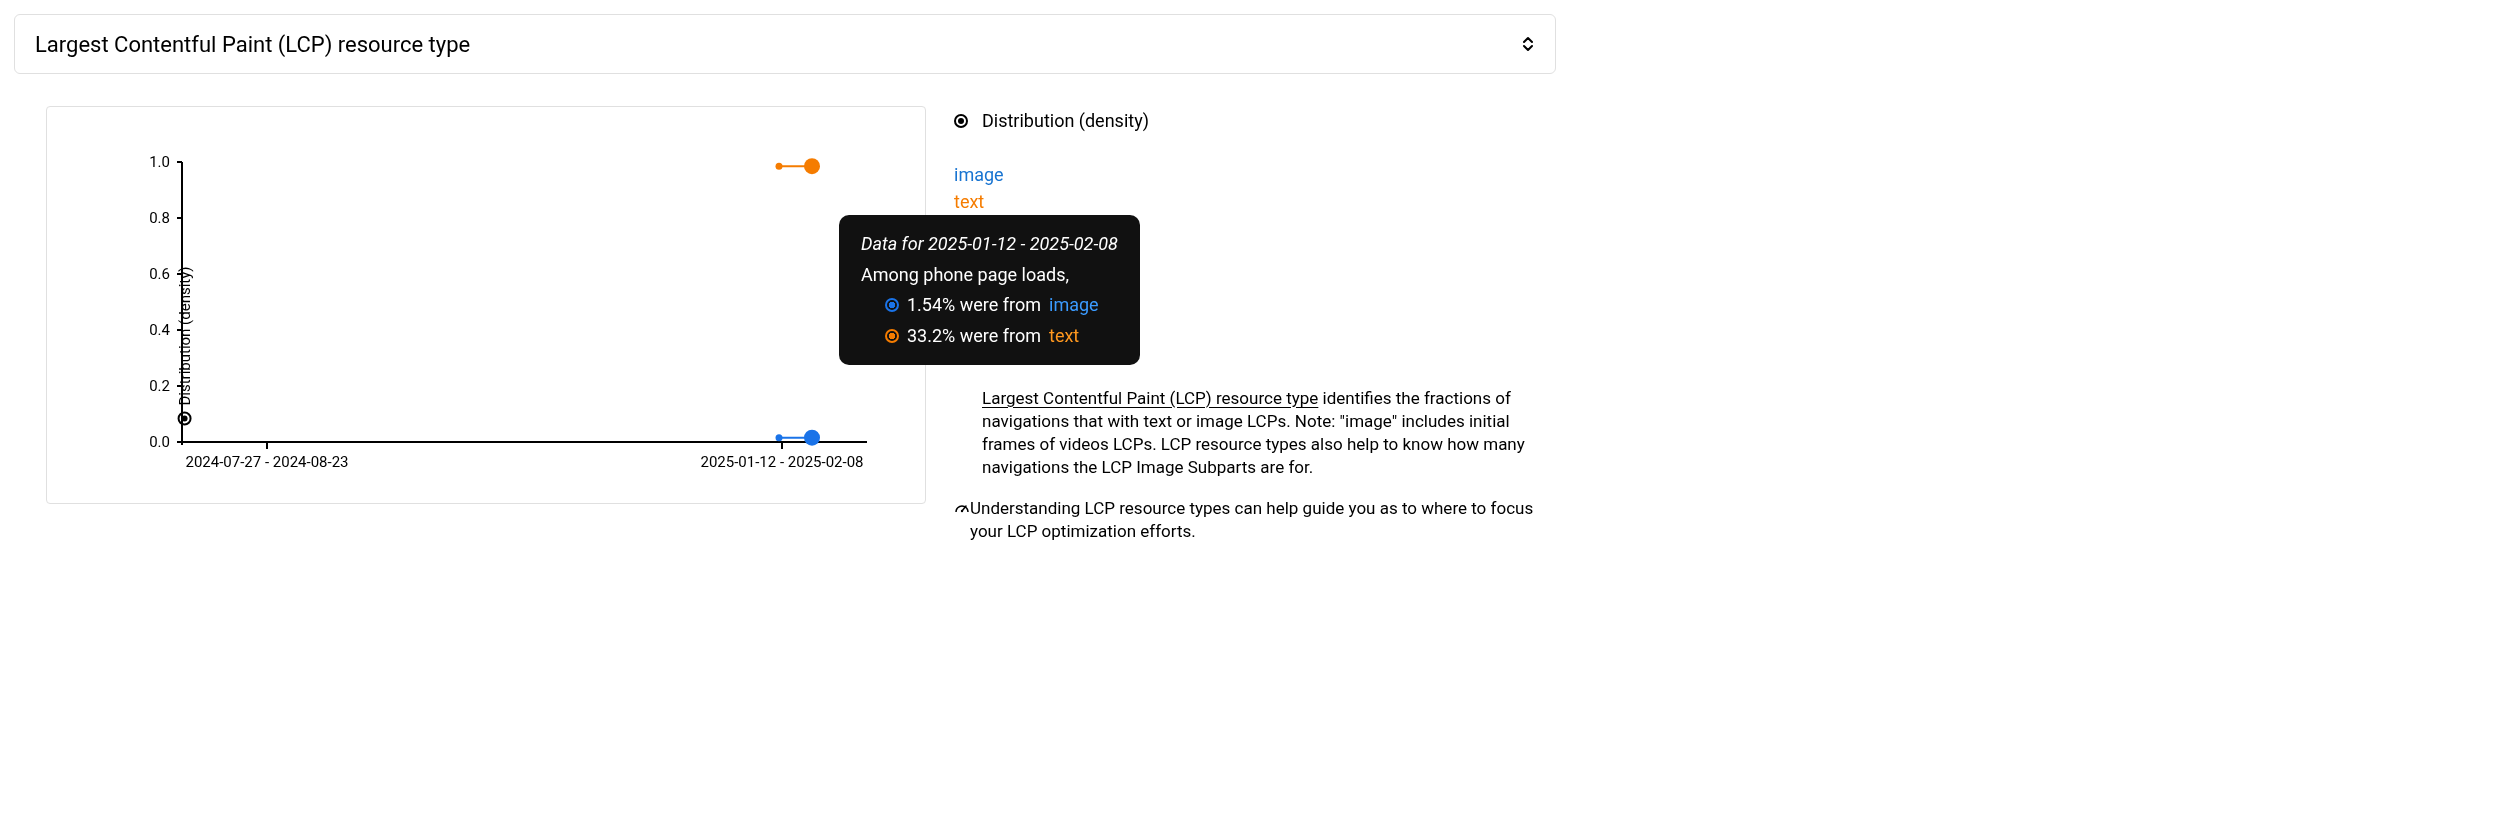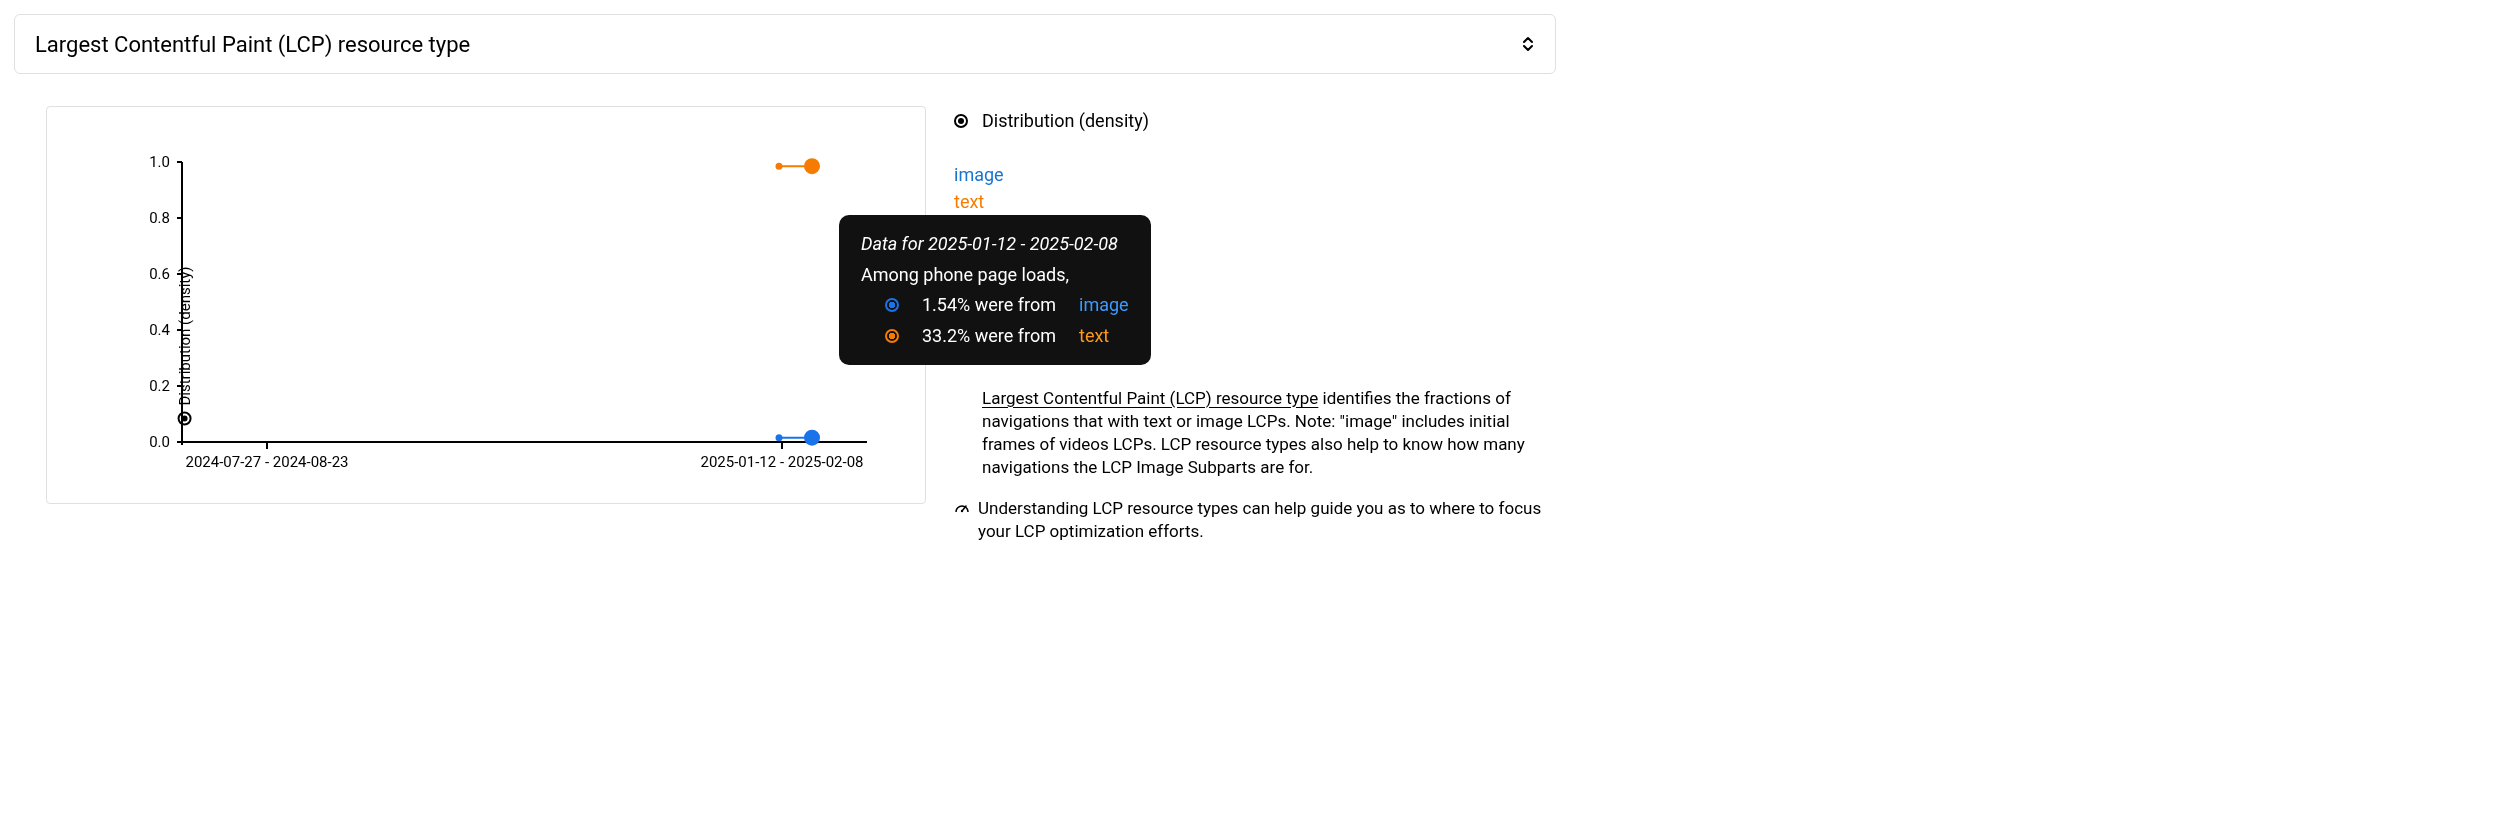--- a/index.html
+++ b/index.html
@@ -91,21 +91,21 @@
     border-radius: 10px;
     padding: 14px 22px;
     left: 792px;
     top: 108px;
     font-size: 18px;
     line-height: 1.7;
     white-space: nowrap;
     text-align: left;
   }
   .tooltip .title { font-style: italic; }
-  .tooltip .row { display: flex; align-items: center; gap: 23px; margin-left: 24px; }
+  .tooltip .row { display: flex; align-items: center; gap: 8px; margin-left: 24px; }
   .tmark {
     width: 14px;
     height: 14px;
     border-radius: 50%;
     display: inline-block;
     box-sizing: border-box;
     border-width: 2.5px;
     border-style: solid;
   }
   .tmark.img { border-color: #1a73e8; background: radial-gradient(#1a73e8 0 3px, #111 3px 100%); }
@@ -138,21 +138,20 @@
   }
   .desc .linklike {
     text-decoration: underline;
     text-underline-offset: 3px;
   }
   .hint {
     margin-top: 18px;
     font-size: 17px;
     line-height: 1.35;
     display: flex;
-    gap: 8px;
   }
   .gauge {
     display: inline-block;
     width: 16px;
     height: 16px;
     position: relative;
     top: 2px;
   }
 </style>
 </head>

